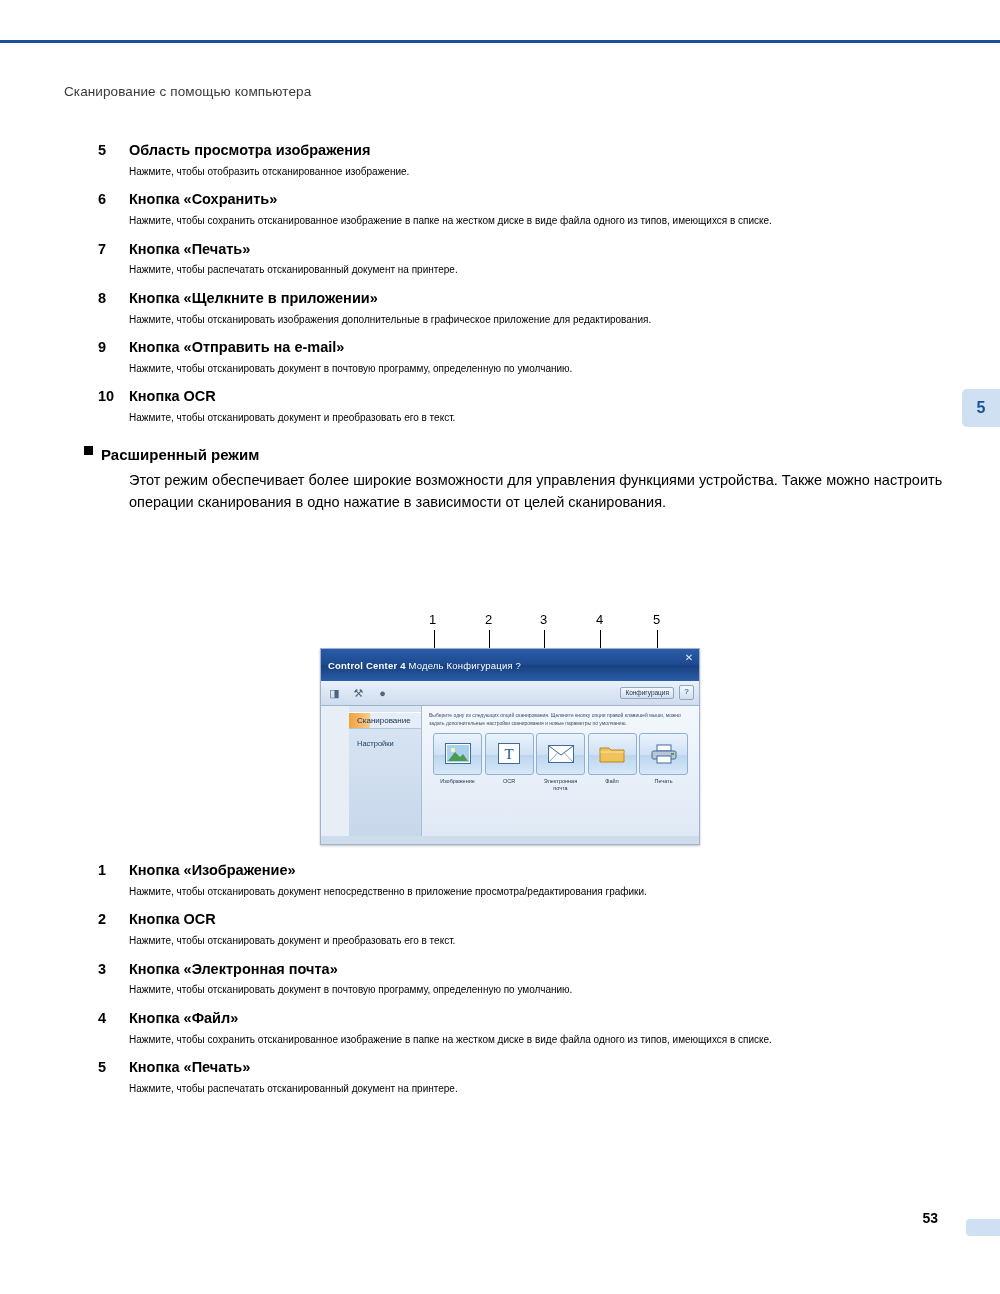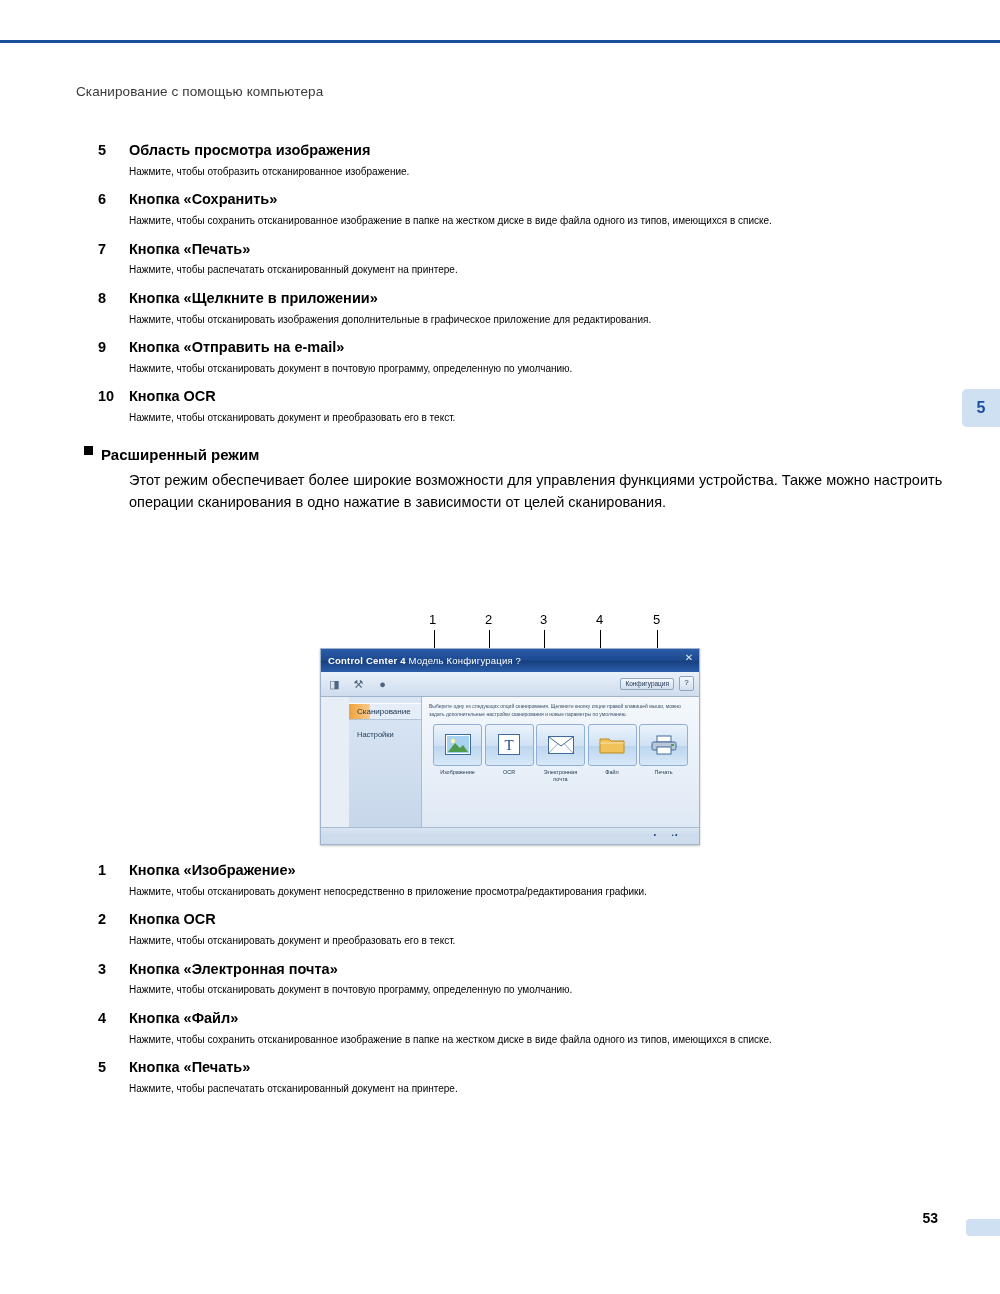--- a/index.html
+++ b/index.html
@@ -25,21 +25,21 @@
   .top-rule {
     position: absolute;
     left: 0;
     top: 40px;
     width: 1000px;
     height: 3px;
     background: #1a4f9c;
   }
   .header-title {
     position: absolute;
-    left: 76px;
+    left: 64px;
     top: 84px;
     font-size: 13.5px;
     color: #3a3a3a;
     letter-spacing: .1px;
   }
   .content {
     position: absolute;
     left: 98px;
     top: 140px;
     width: 845px;
@@ -133,21 +133,21 @@
     top: 648px;
     width: 378px;
     height: 195px;
     background: #e8eef6;
     border: 1px solid #9fb4cc;
     box-shadow: 0 1px 2px rgba(0,0,0,.25);
     overflow: hidden;
   }
   .shot-titlebar {
     position: relative;
-    height: 23px;
+    height: 32px;
     background: linear-gradient(to bottom, #2b5ca8 0%, #1d4a90 48%, #17407f 52%, #2a5ea9 100%);
     display: flex;
     align-items: center;
     padding-left: 7px;
   }
   .shot-title {
     color: #fff;
     font-size: 9.5px;
     font-weight: bold;
     letter-spacing: .2px;

